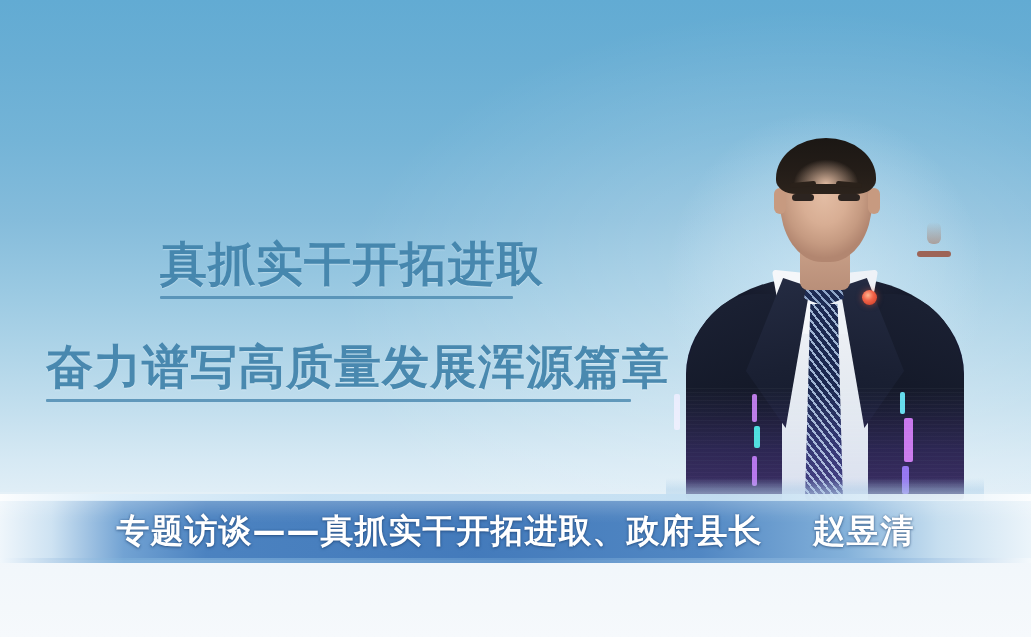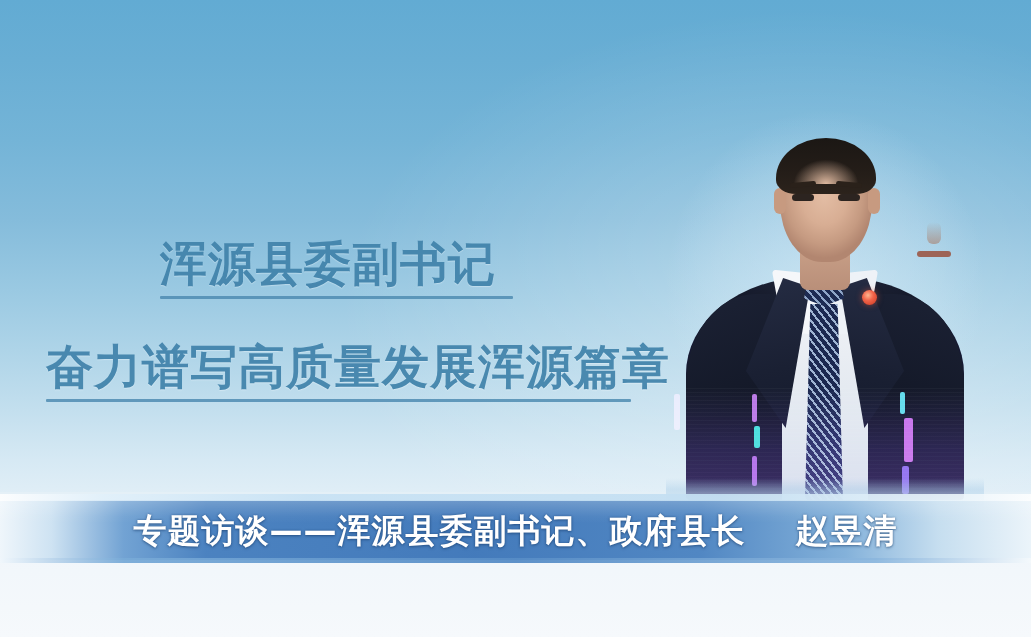--- a/index.html
+++ b/index.html
@@ -393,21 +393,21 @@
 </head>
 <body>
 
 <div id="frame">
 
   <div class="bg-sky"></div>
   <div class="bg-wash"></div>
   <div class="bg-lower"></div>
 
   <div class="title-block">
-    <div class="title-line title-line-1">浑源县委副书记</div>
+    <div class="title-line title-line-1">真抓实干开拓进取</div>
     <div class="title-rule rule-1"></div>
     <div class="title-line title-line-2">奋力谱写高质量发展浑源篇章</div>
     <div class="title-rule rule-2"></div>
   </div>
 
   <div class="portrait">
     <div class="p-halo"></div>
     <div class="p-jacket"></div>
     <div class="p-jacket-left"></div>
     <div class="p-jacket-right"></div>
@@ -440,16 +440,16 @@
     <div class="g-streak gs6"></div>
     <div class="g-streak gs7"></div>
     <div class="p-desk"></div>
   </div>
 
   <div class="banner">
     <div class="banner-body"></div>
     <div class="banner-sheen"></div>
     <div class="banner-top-hi"></div>
     <div class="banner-bot-line"></div>
-    <div class="banner-text">专题访谈——浑源县委副书记、政府县长    赵昱清</div>
+    <div class="banner-text">专题访谈——真抓实干开拓进取、政府县长    赵昱清</div>
   </div>
 
 </div>
 
 </body></html>

